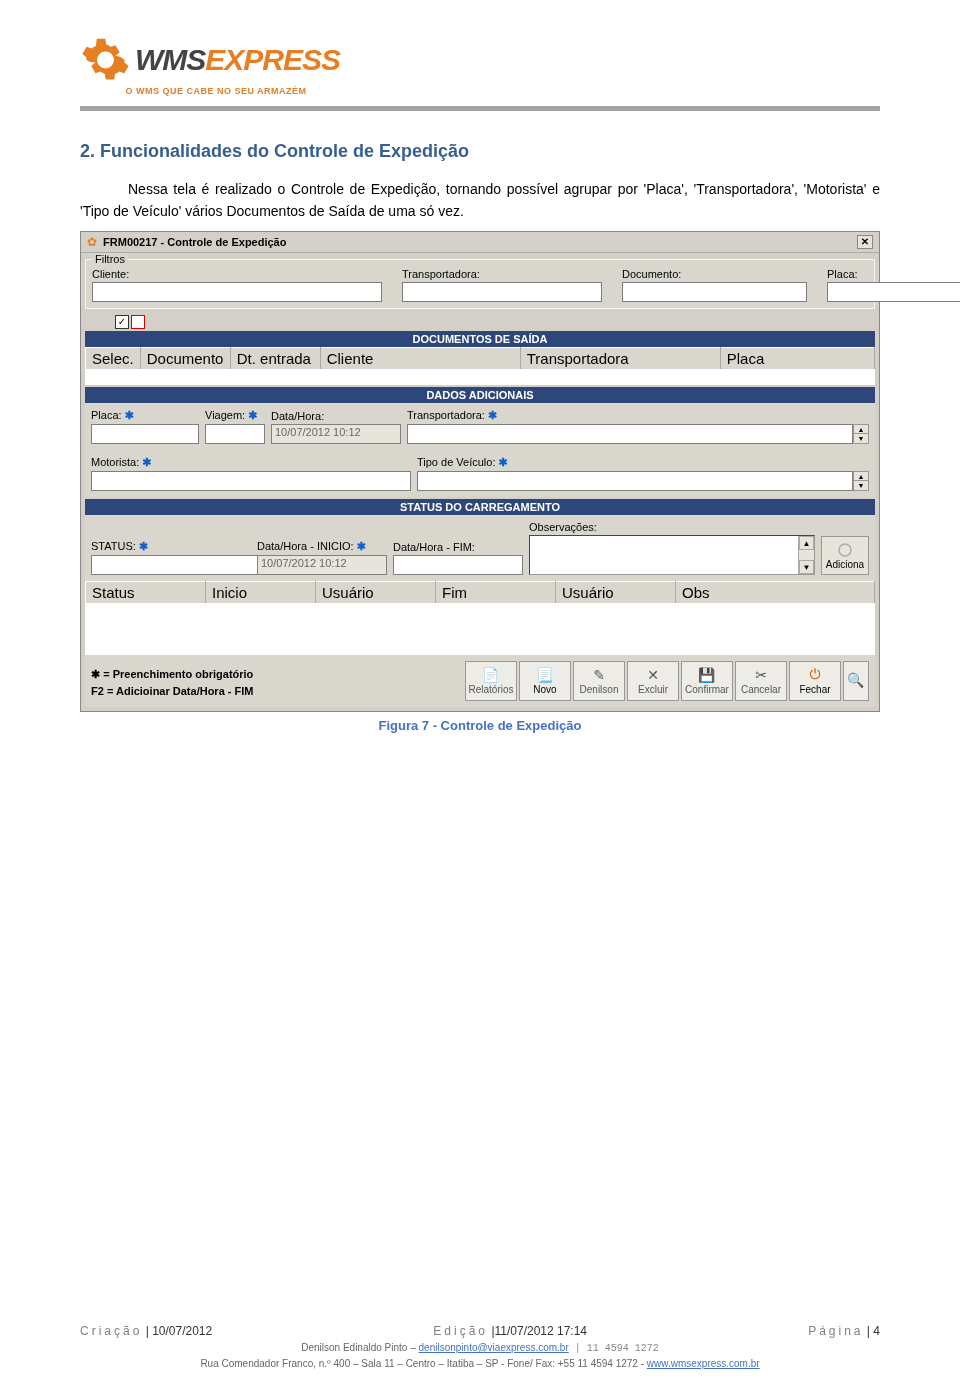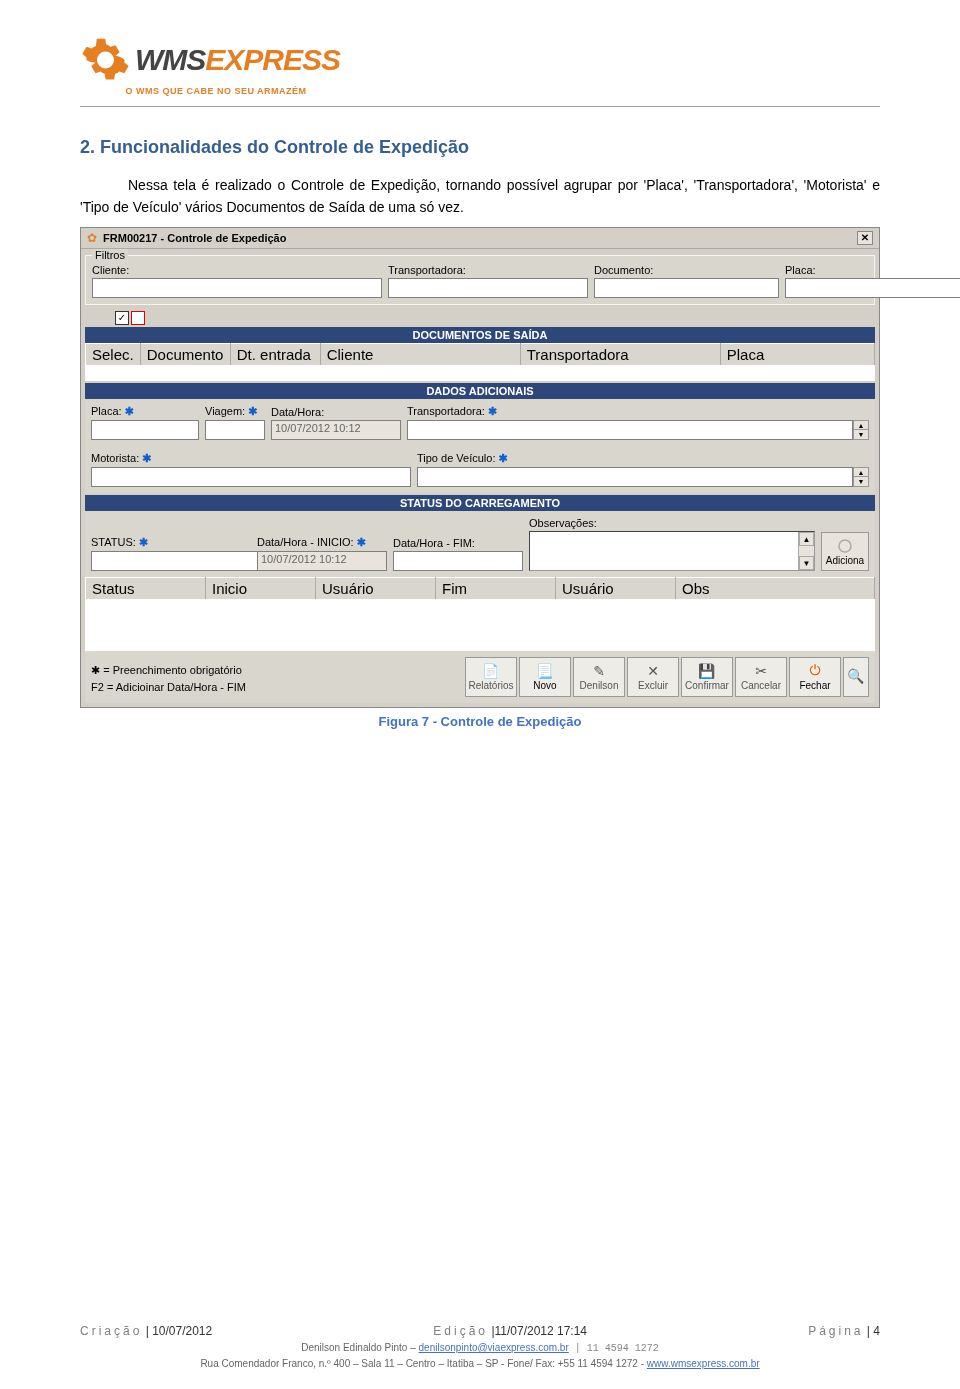--- a/index.html
+++ b/index.html
@@ -11,21 +11,21 @@
     color: #000;
     position: relative;
   }
   .page {
     padding: 30px 80px 20px 80px;
   }
   .header {
     display: flex;
     justify-content: space-between;
     align-items: flex-start;
-    border-bottom: 1px solid #a3a3a3;
+    border-bottom: 5px solid #a3a3a3;
     padding-bottom: 10px;
     margin-bottom: 30px;
   }
   .logo-block {
     width: 260px;
   }
   .logo-row1 { display: flex; align-items: center; }
   .gear-icon {
     width: 60px; height: 60px;
     color: #e67e22;
@@ -104,21 +104,21 @@
   }
   .fieldset .legend {
     position: absolute;
     top: -7px; left: 6px;
     background: #d9d6cd;
     padding: 0 3px;
     font-size: 11px;
   }
   .filters-row {
     display: flex;
-    gap: 6px;
+    gap: 20px;
     align-items: flex-start;
   }
   .filter-item { display: flex; flex-direction: column; }
   .filter-label { font-size: 11px; margin-bottom: 2px; }
   .filter-input {
     height: 20px;
     border: 1px solid #7f7f7f;
     background: #fff;
     padding: 1px 3px;
   }
@@ -213,21 +213,21 @@
   .sb-btn { height:14px; display:flex;align-items:center;justify-content:center; font-size:8px; border:1px solid #aaa;}
   .bottom-bar {
     background: #d9d6cd;
     border-top: 1px solid #fff;
     display: flex;
     justify-content: space-between;
     align-items: flex-end;
     padding: 6px;
   }
   .bottom-left { font-size: 11px; }
-  .bottom-left div { margin: 4px 0;}
+  .bottom-left div { margin: 4px 0; font-weight: bold;}
   .action-buttons { display: flex; gap: 2px; }
   .abtn {
     border: 1px solid #999;
     background: #eeece6;
     width: 52px;
     height: 40px;
     display:flex; flex-direction:column; align-items:center; justify-content:center;
     font-size:10px; color:#555;
     cursor:pointer;
   }

